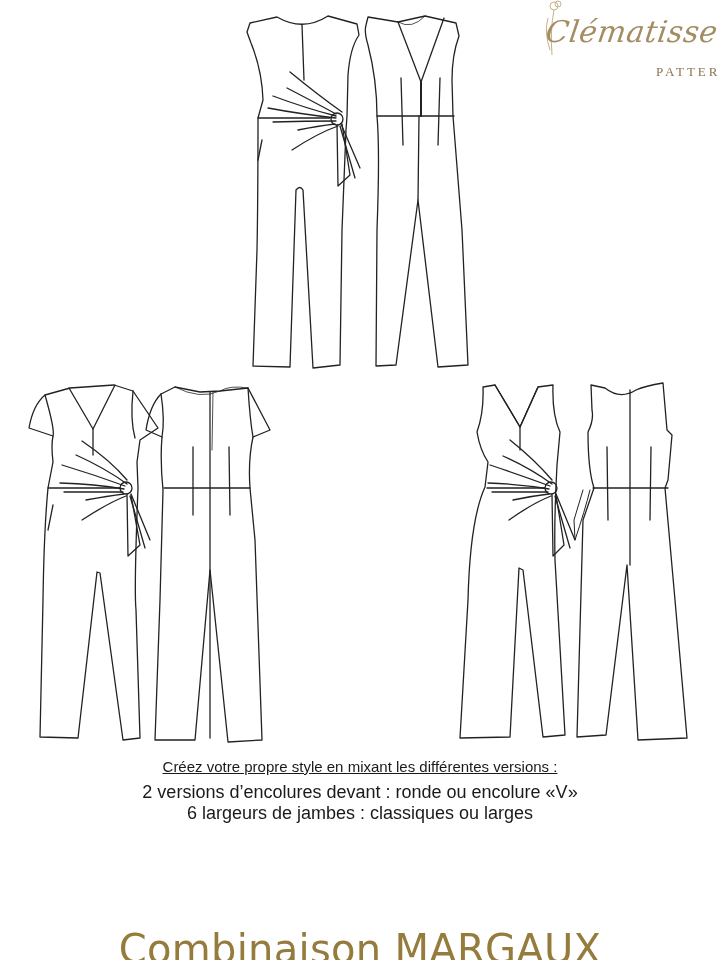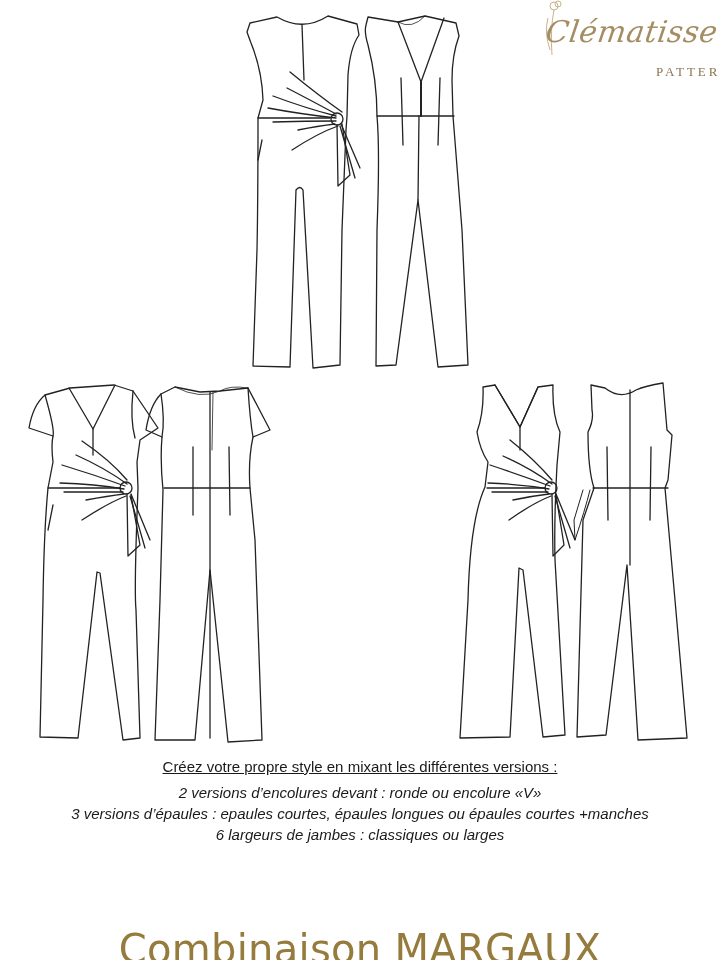--- a/index.html
+++ b/index.html
@@ -4,21 +4,21 @@
 <style>
   html, body { margin: 0; padding: 0; background: #ffffff; }
   body { width: 720px; height: 960px; position: relative; overflow: hidden; font-family: "Liberation Sans", "DejaVu Sans", sans-serif; }
   .logo { position: absolute; left: 528px; top: 0px; width: 190px; height: 82px; }
   .logo-script { position: absolute; left: 18px; top: 14px; font-family: "DejaVu Serif", serif; font-style: italic; font-size: 30px; color: #a58d63; letter-spacing: 0.5px; transform: skewX(-8deg); }
   .logo-sub { position: absolute; left: 104px; top: 64px; font-family: Liberation Serif, serif; font-size: 13px; letter-spacing: 3px; color: #8a7550; margin-left: 24px; }
   .logo-flower { position: absolute; left: 0; top: 0; }
   .drawings { position: absolute; left: 0; top: 0; width: 720px; height: 760px; }
   .caption { position: absolute; left: 0; top: 758px; width: 720px; text-align: center; color: #1a1a1a; font-family: "Liberation Sans", sans-serif; }
   .caption .lead { font-size: 15px; text-decoration: underline; margin: 0 0 7px 0; }
-  .caption .line { font-size: 15px; line-height: 21px; margin: 0; font-style: italic; }
+  .caption .line { font-size: 18px; line-height: 21px; margin: 0; }
   .title { position: absolute; left: 0; top: 890px; width: 720px; text-align: center; font-family: "DejaVu Sans", sans-serif; font-size: 40px; color: #957b3c; letter-spacing: 0.3px; margin-top: 36px; }
 </style>
 </head>
 <body>
 
 <div class="logo">
   <svg class="logo-flower" width="40" height="60" viewBox="0 0 40 60">
     <circle cx="26" cy="6" r="4" fill="none" stroke="#c8b28a" stroke-width="1"></circle>
     <circle cx="30" cy="4" r="3" fill="none" stroke="#c8b28a" stroke-width="1"></circle>
     <path d="M26 10 Q22 30 24 55" fill="none" stroke="#c8b28a" stroke-width="1"></path>
@@ -116,17 +116,16 @@
     <line x1="630" y1="390" x2="630" y2="565"></line>
     <line x1="593" y1="488" x2="668" y2="488"></line>
     <line x1="607" y1="447" x2="608" y2="520"></line>
     <line x1="651" y1="447" x2="650" y2="520"></line>
   </g>
 </svg>
 
 <div class="caption">
   <p class="lead">Créez votre propre style en mixant les différentes versions :</p>
   <p class="line">2 versions d’encolures devant : ronde ou encolure «V»</p>
-  <p class="line">3 versions d’épaules : epaules courtes, épaules longues ou épaules courtes +manches</p>
   <p class="line">6 largeurs de jambes : classiques ou larges</p>
 </div>
 
 <div class="title">Combinaison MARGAUX</div>
 
 </body></html>

